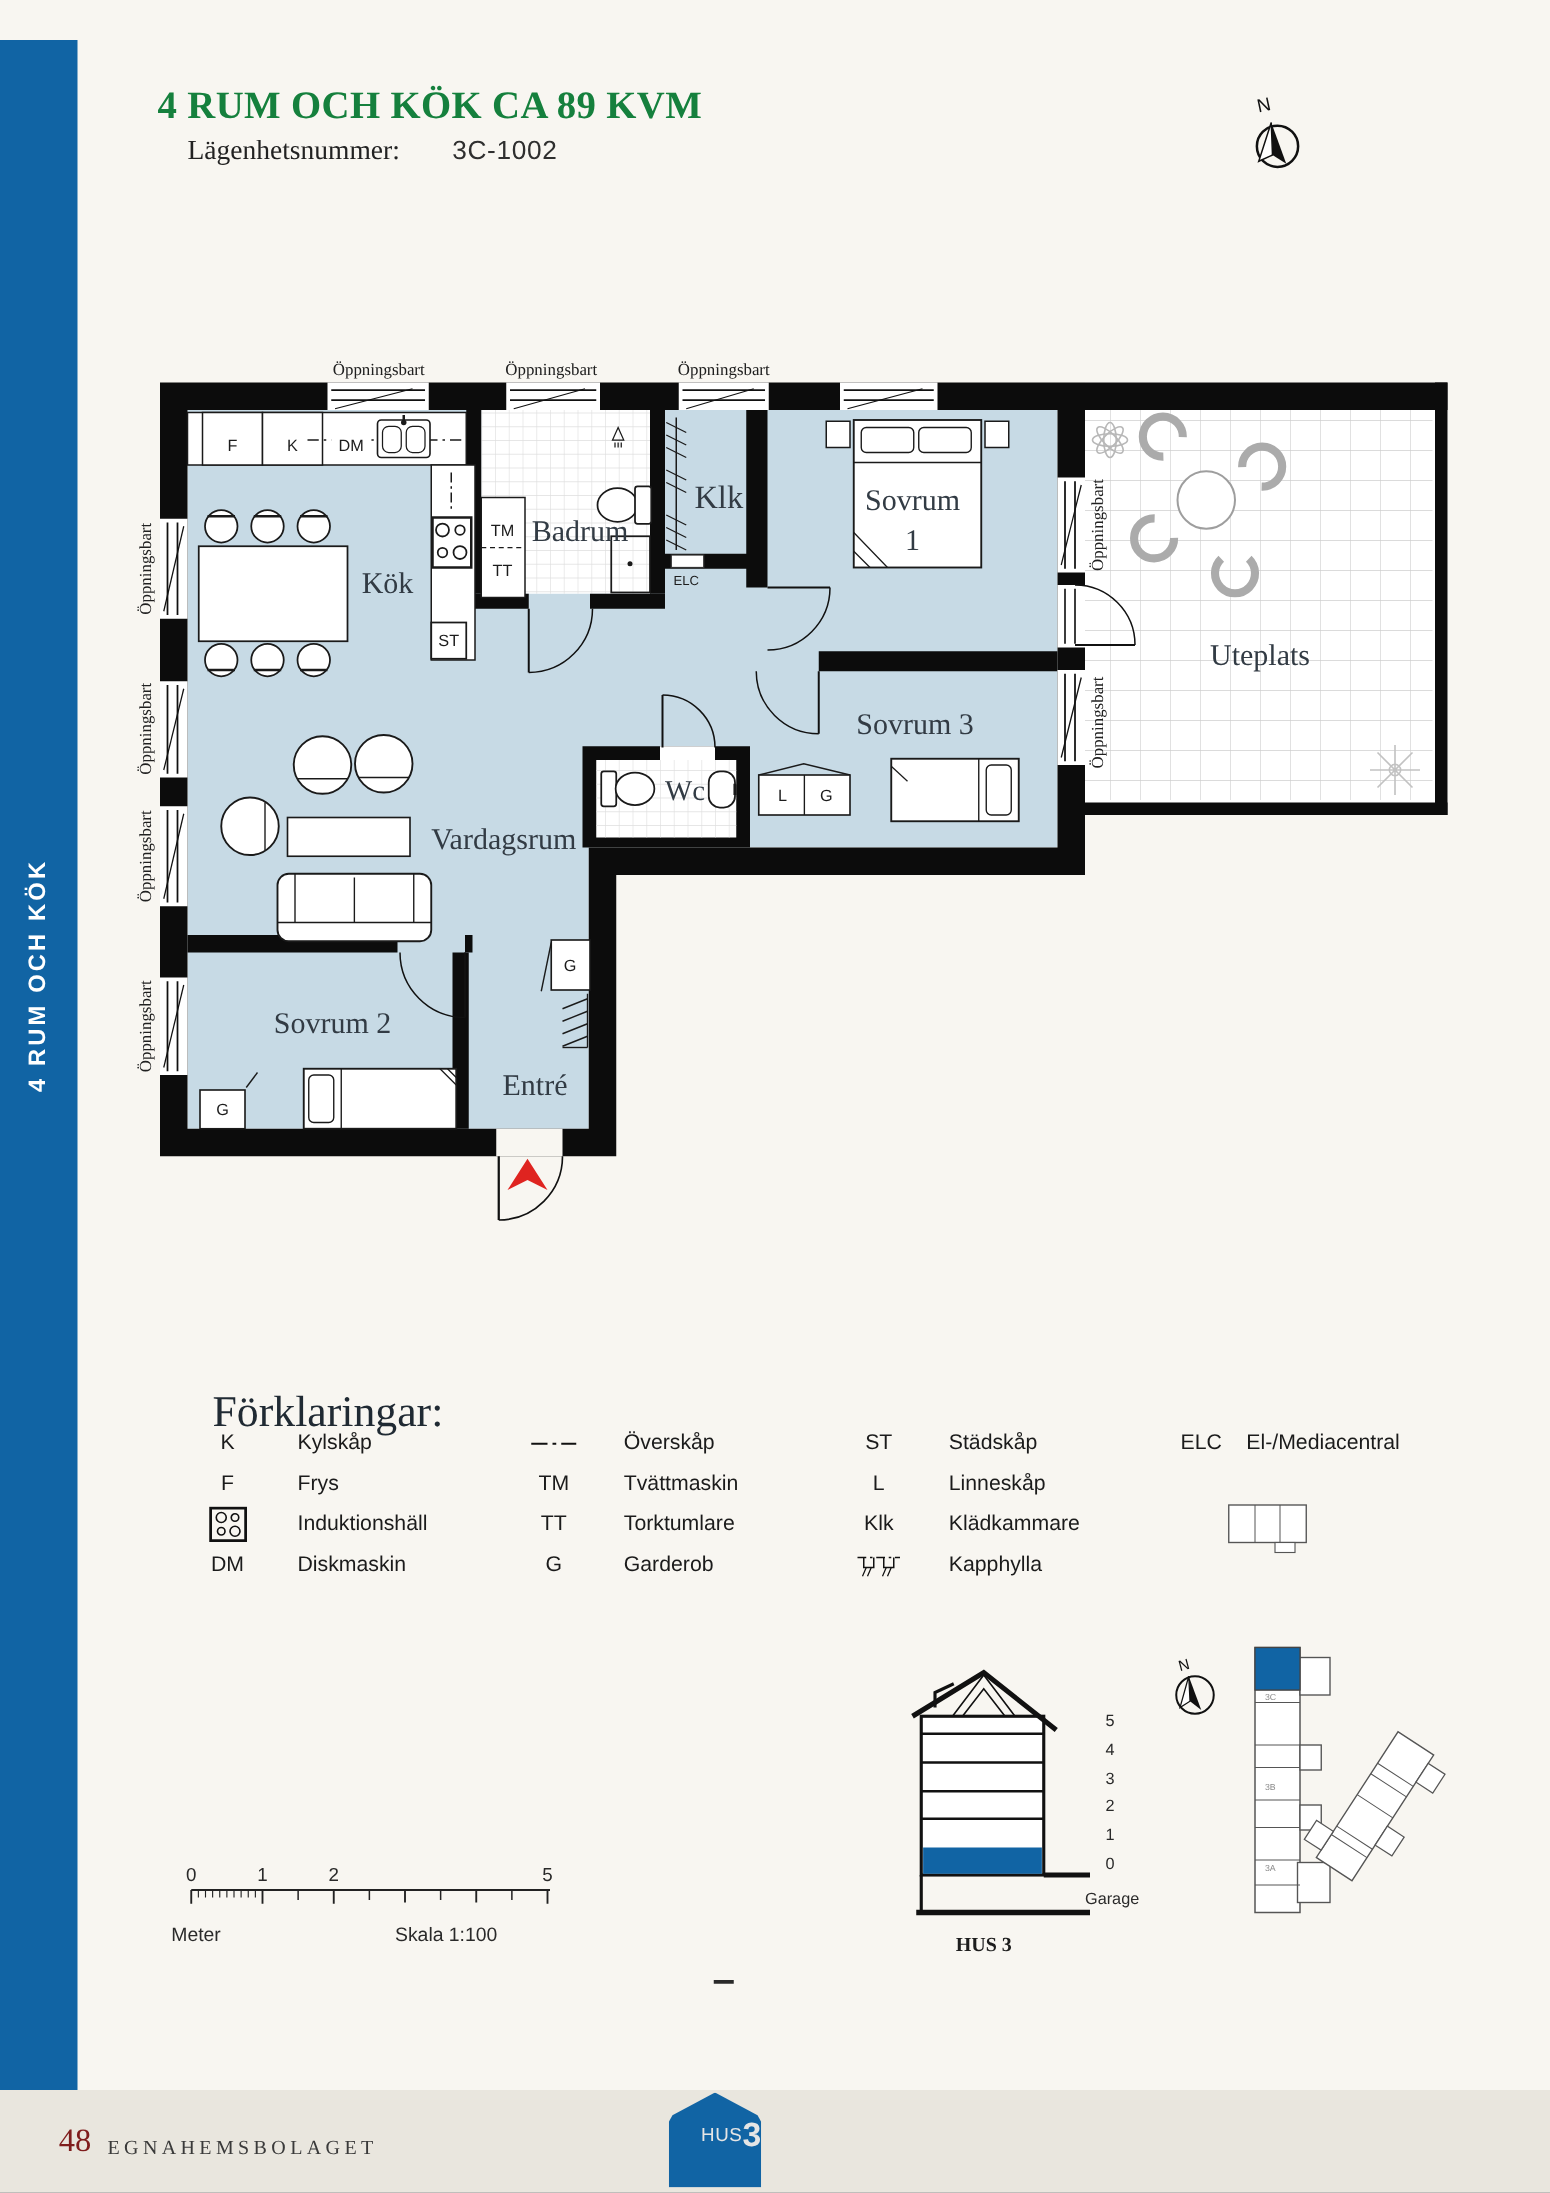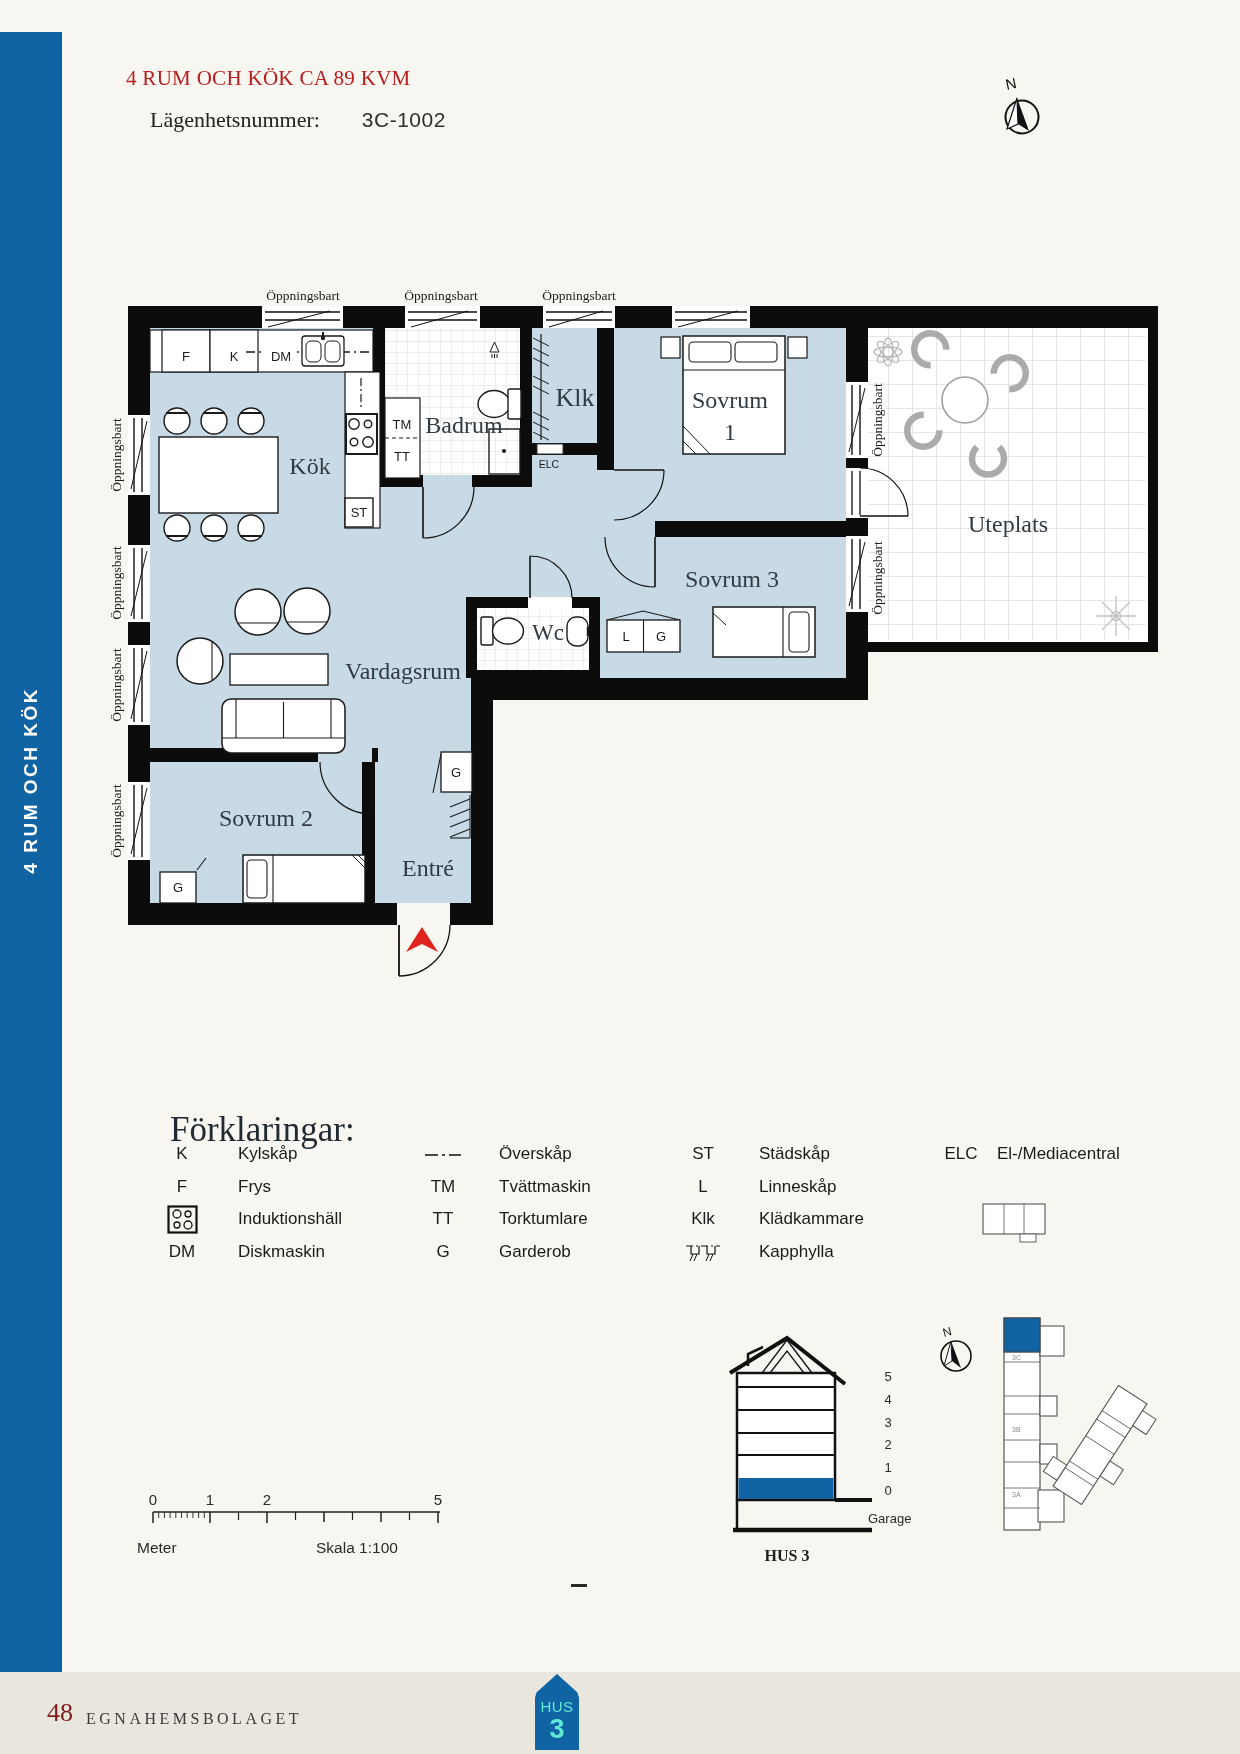--- a/index.html
+++ b/index.html
@@ -11,21 +11,21 @@
     --red:#df2420;
   }
   .page{position:relative;width:1240px;height:1754px;background:var(--pagebg);overflow:hidden;margin:0 auto;}
   .abs{position:absolute;}
   .serif{font-family:"Liberation Serif","DejaVu Serif",serif;}
 
   .sidebar{left:0;top:32px;width:62px;height:1640px;background:var(--accent);}
   .sidebar-label-wrap{left:0;top:660px;width:62px;height:240px;display:flex;align-items:center;justify-content:center;}
   .sidebar-label{writing-mode:vertical-rl;transform:rotate(180deg);color:#fff;font-weight:bold;font-size:19px;letter-spacing:2.5px;white-space:nowrap;font-family:"Liberation Sans","DejaVu Sans",sans-serif;}
 
-  .title{left:126px;top:66px;font-size:21px;font-weight:normal;color:#b91c1c;letter-spacing:.3px;}
+  .title{left:126px;top:66px;font-size:31px;font-weight:bold;color:#15803d;letter-spacing:.3px;}
   .subtitle-row{left:150px;top:107px;font-size:22px;color:#222;}
   .apt-number{font-family:"Liberation Sans","DejaVu Sans",sans-serif;font-size:21px;color:#2f2f2f;margin-left:42px;letter-spacing:.5px;}
 
   svg text{user-select:none;}
   .rm{font-family:"Liberation Serif","DejaVu Serif",serif;font-size:24px;fill:#323b44;}
   .rm-sm{font-family:"Liberation Serif","DejaVu Serif",serif;font-size:23px;fill:#323b44;}
   .opp{font-family:"Liberation Serif","DejaVu Serif",serif;font-size:13.5px;fill:#202020;}
   .mk{font-family:"Liberation Sans","DejaVu Sans",sans-serif;font-size:13px;fill:#1c1c1c;}
   .mk-xs{font-family:"Liberation Sans","DejaVu Sans",sans-serif;font-size:10.5px;fill:#1c1c1c;}
   .num{font-family:"Liberation Sans","DejaVu Sans",sans-serif;font-size:15px;fill:#2a2a2a;}
@@ -40,23 +40,23 @@
   .lgd-row{display:flex;align-items:center;height:32.5px;}
   .lgd-sym{width:48px;text-align:center;flex:none;}
   .lgd-lbl{margin-left:32px;white-space:nowrap;}
 
   .dash-mark{left:571px;top:1584px;width:16px;height:3px;background:#2a2a2a;}
 
   .footer-band{left:0;top:1672px;width:1240px;height:82px;background:var(--footband);}
   .page-number{left:47px;top:1698px;font-size:26px;color:#7f1d1d;}
   .publisher{left:86px;top:1710px;font-size:16px;letter-spacing:3.5px;color:#3a3a3a;}
 
-  .hus-badge{left:535px;top:1674px;width:44px;height:76px;background:var(--accent);
+  .hus-badge{left:535px;top:1674px;width:74px;height:76px;background:var(--accent);
     clip-path:polygon(50% 0%,96% 24%,100% 31%,100% 100%,0% 100%,0% 31%,4% 24%);
-    display:flex;flex-direction:column;align-items:center;justify-content:flex-end;color:#5eead4;
+    display:flex;align-items:center;justify-content:flex-end;color:#e5e5e5;
     font-family:"Liberation Sans","DejaVu Sans",sans-serif;padding-bottom:7px;box-sizing:border-box;}
   .hus-badge .l1{font-size:15px;letter-spacing:.5px;}
   .hus-badge .l2{font-size:27px;font-weight:bold;line-height:1.05;}
 </style>
 </head>
 <body>
 
 <div class="page">
 
   <div class="abs sidebar"></div>

